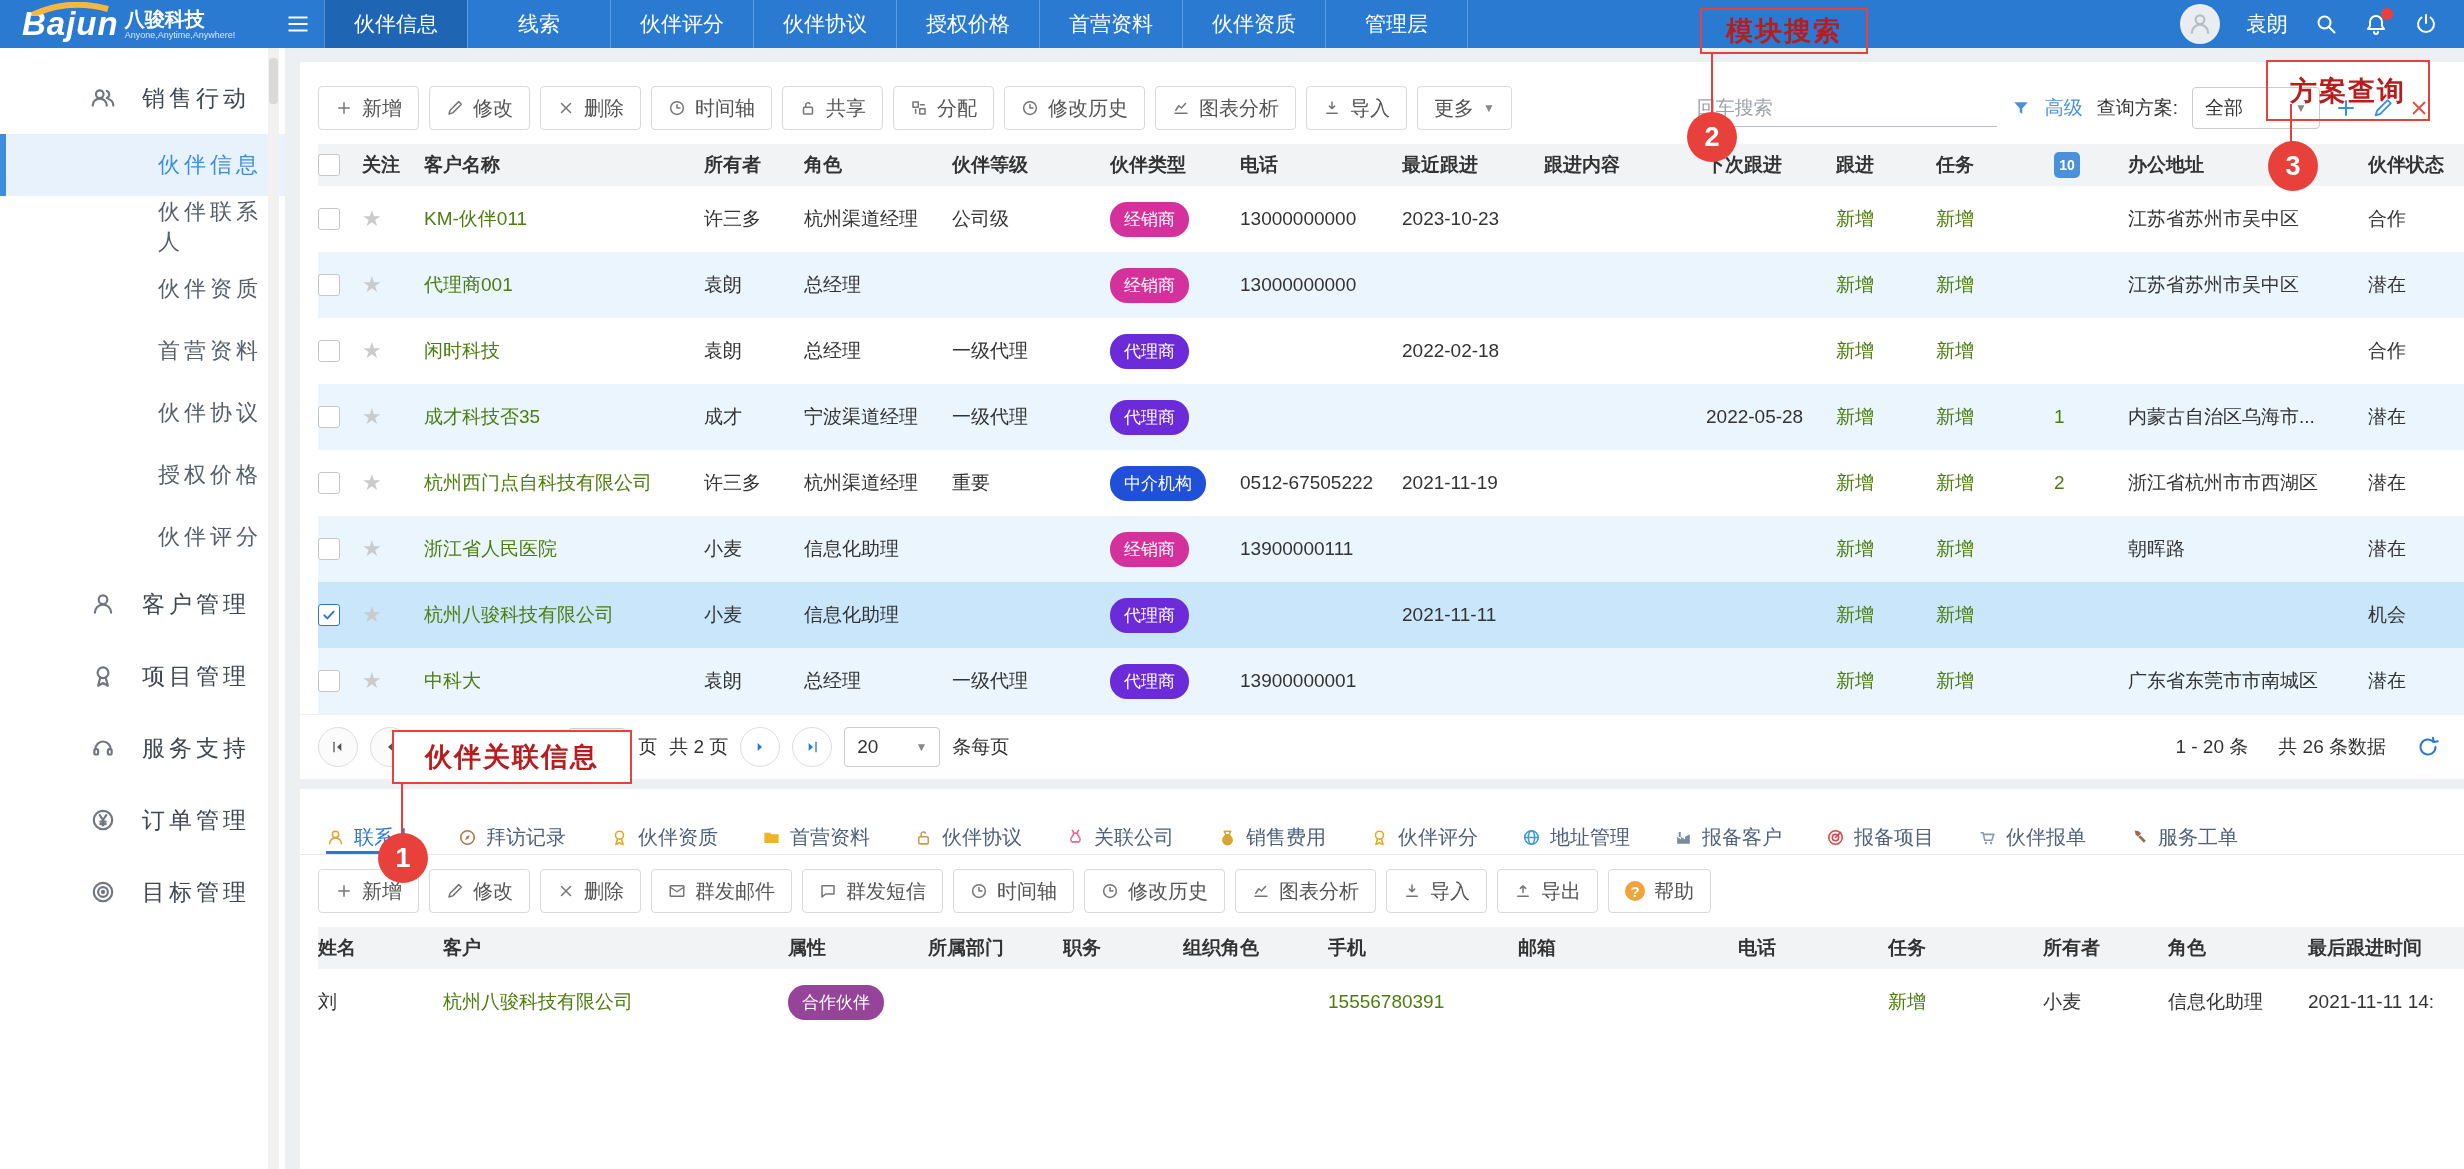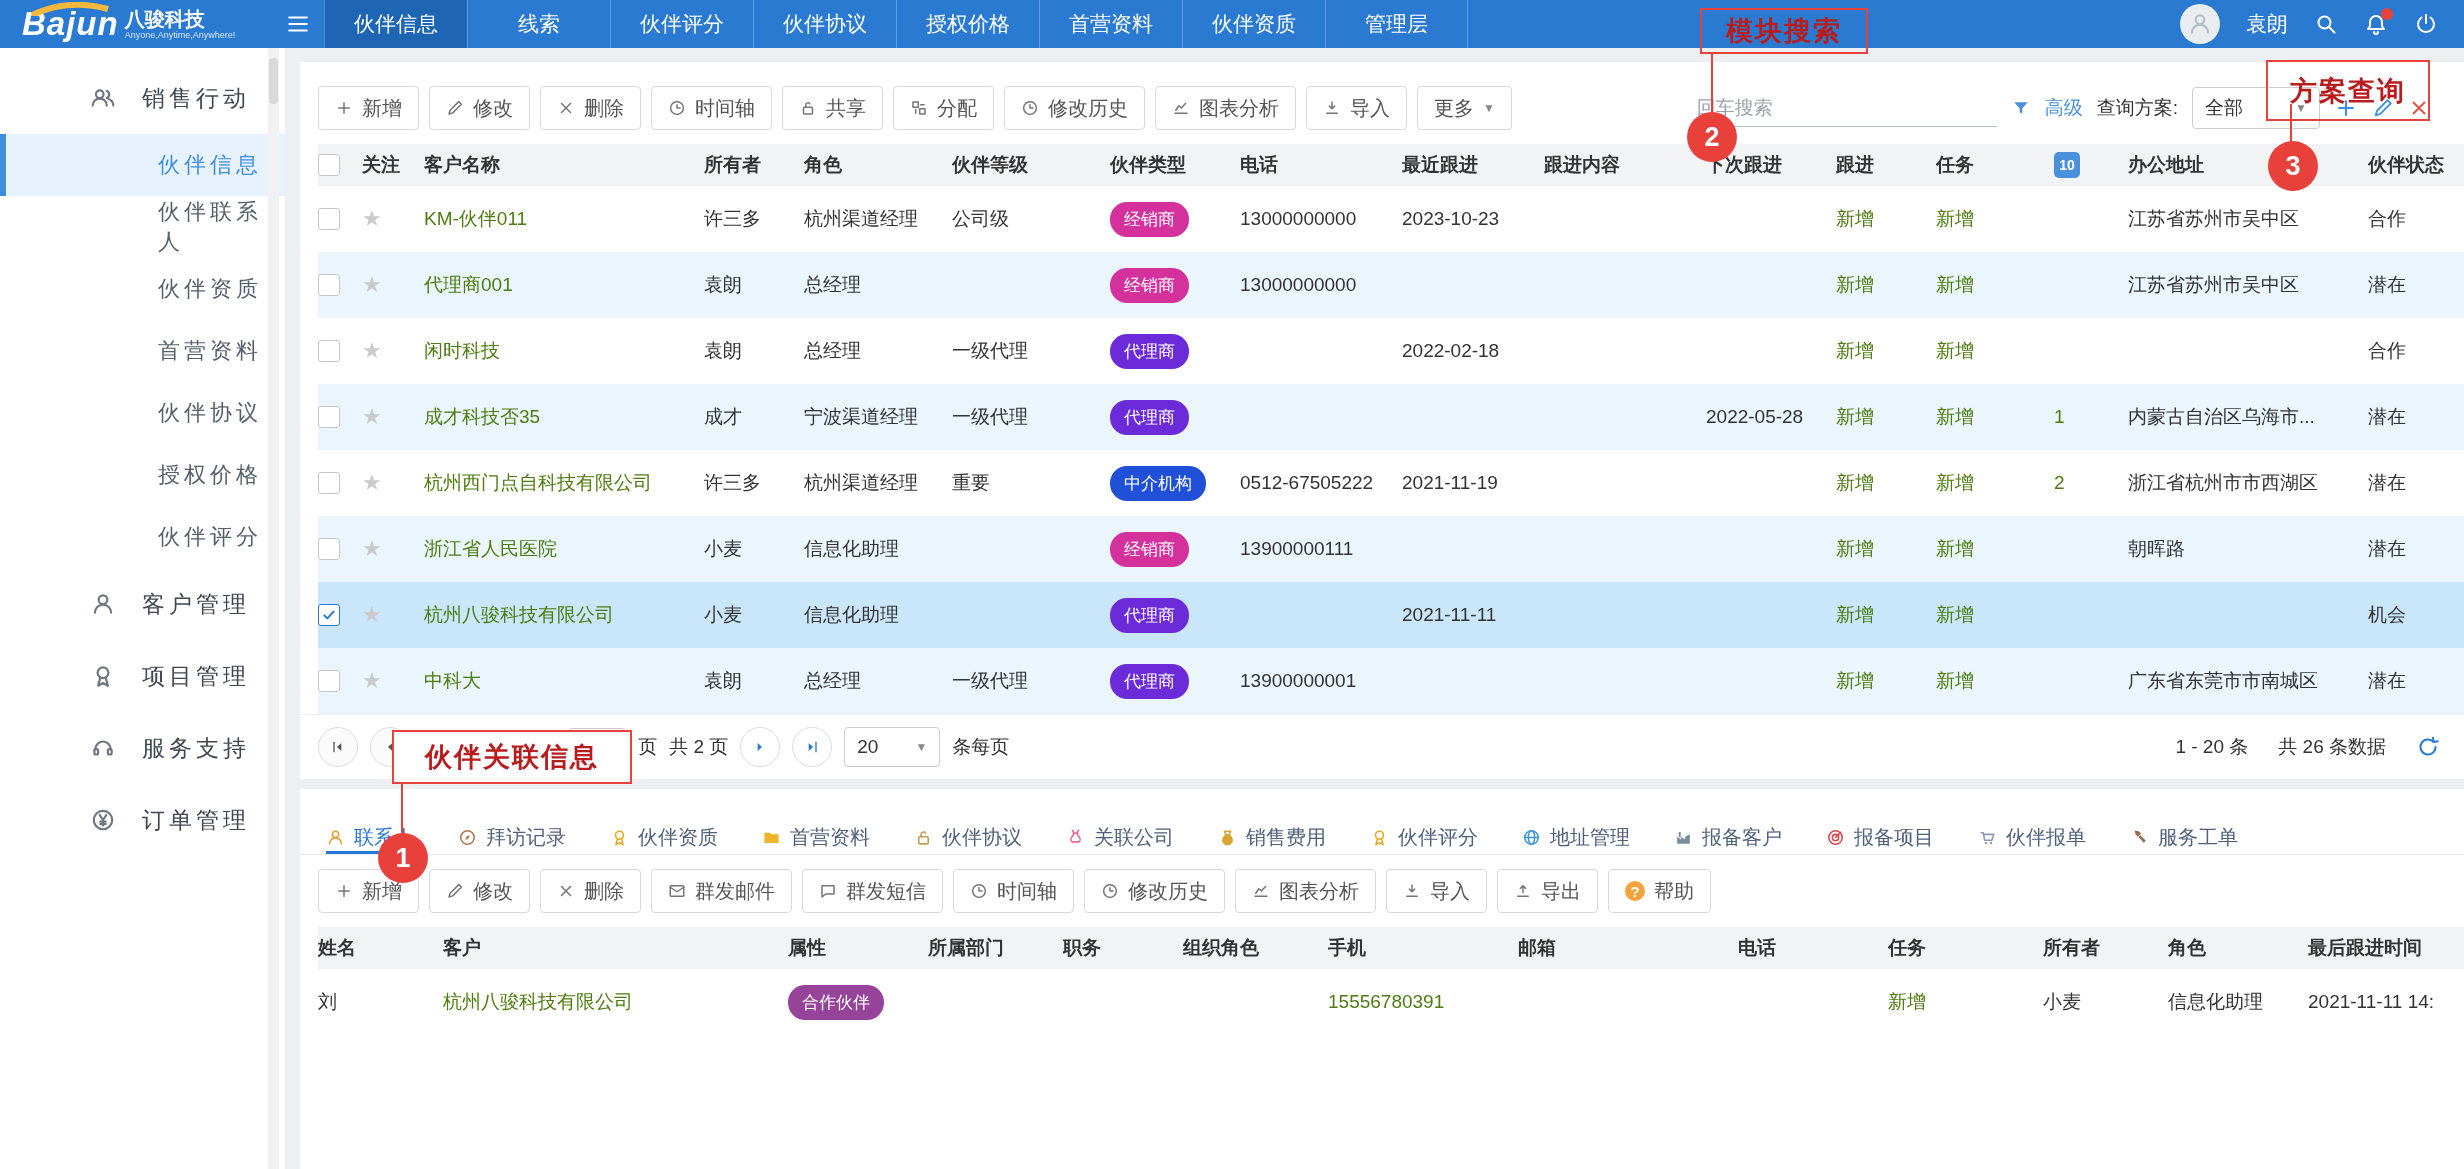--- a/index.html
+++ b/index.html
@@ -247,20 +247,32 @@
      <div class="sb-group">
        <span class="sb-ic">
             <svg width="26" height="26" viewBox="0 0 24 24" fill="none" stroke="currentColor" stroke-width="2" stroke-linecap="round" stroke-linejoin="round">
               <circle cx="12" cy="12" r="8.5"></circle>
               <path d="M9 7.5l3 4.5 3-4.5M12 12v5M9.5 13.5h5M9.5 15.8h5"></path>
             </svg>
           </span>订单管理
      </div>
 
    </div>
+      <div>
+     <div class="sb-group">
+       <span class="sb-ic">
+            <svg width="26" height="26" viewBox="0 0 24 24" fill="none" stroke="currentColor" stroke-width="2" stroke-linecap="round" stroke-linejoin="round">
+              <circle cx="12" cy="12" r="8.5"></circle>
+              <circle cx="12" cy="12" r="4.5"></circle>
+              <circle cx="12" cy="12" r="1" fill="currentColor"></circle>
+            </svg>
+          </span>目标管理
+     </div>
+
+   </div>
     </aside>
   <div class="sb-track">
       <div class="sb-thumb"></div>
     </div>
 
   <main class="main">
     <section class="panel panel-top">
       <div class="toolbar">
         <div class="tb-buttons" id="tb-top">
             <button class="btn">

